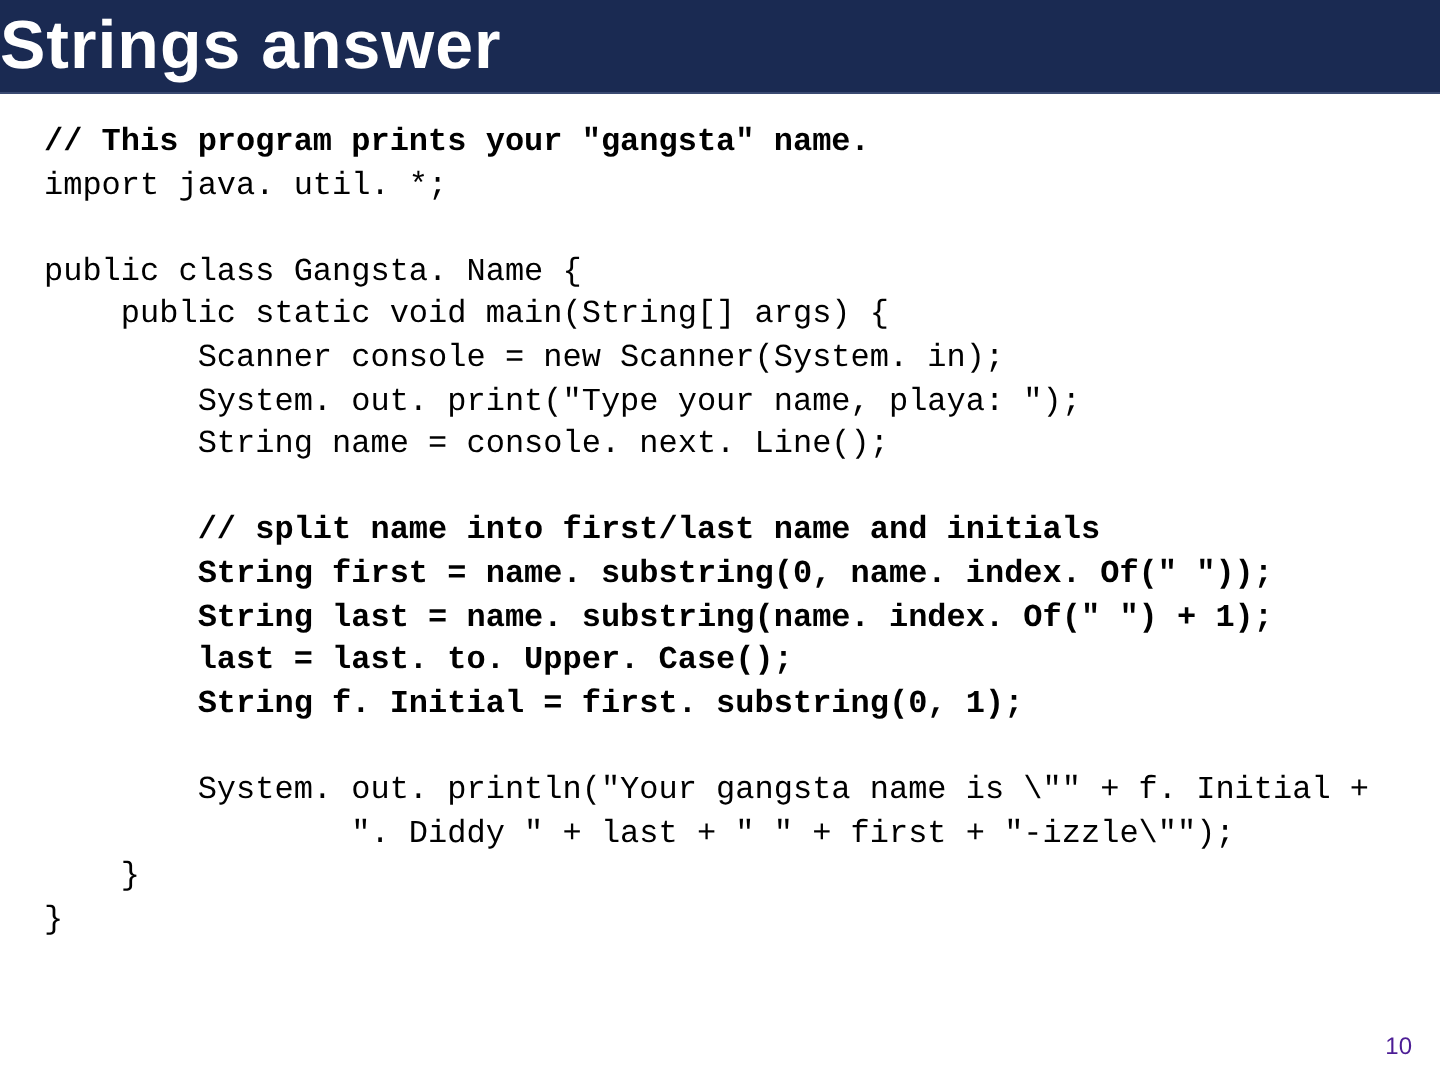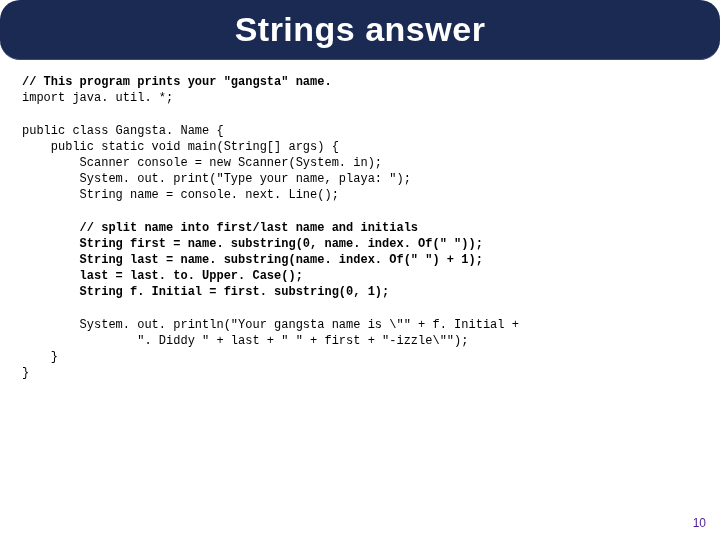--- a/index.html
+++ b/index.html
@@ -6,41 +6,40 @@
   body {
     width: 720px;
     height: 540px;
     background: #ffffff;
     font-family: Arial, Helvetica, sans-serif;
     position: relative;
     overflow: hidden;
   }
   .header-band {
     width: 100%;
-    height: 60px;
+    height: 47px;
     background: #1a2a52;
     position: relative;
     display: flex;
-    justify-content: center;
+    justify-content: flex-start;
     align-items: center;
     border-bottom: 1px solid #3a4a72;
-    border-radius: 20px;
   }
   .slide-title {
     color: #ffffff;
     font-size: 34px;
     font-weight: 700;
     letter-spacing: 0.5px;
   }
   .content {
     padding: 14px 22px 0 22px;
   }
   .code-block {
     font-family: "Courier New", Courier, monospace;
-    font-size: 12px;
+    font-size: 16px;
     line-height: 1.35;
     white-space: pre;
     color: #000000;
   }
   .code-bold { font-weight: 700; }
   .page-num {
     position: absolute;
     right: 14px;
     bottom: 10px;
     font-size: 12px;

